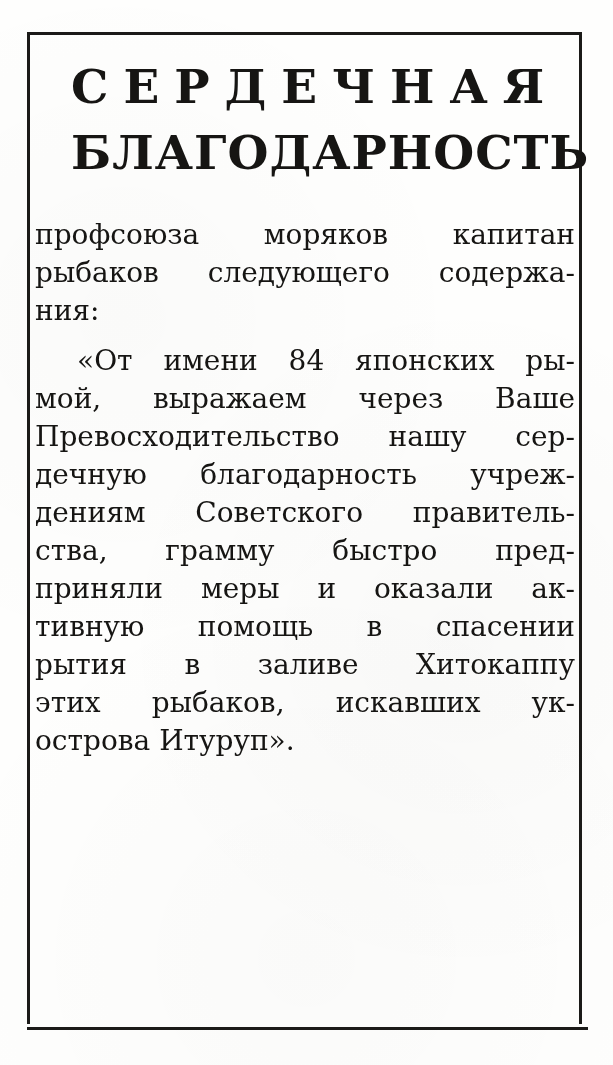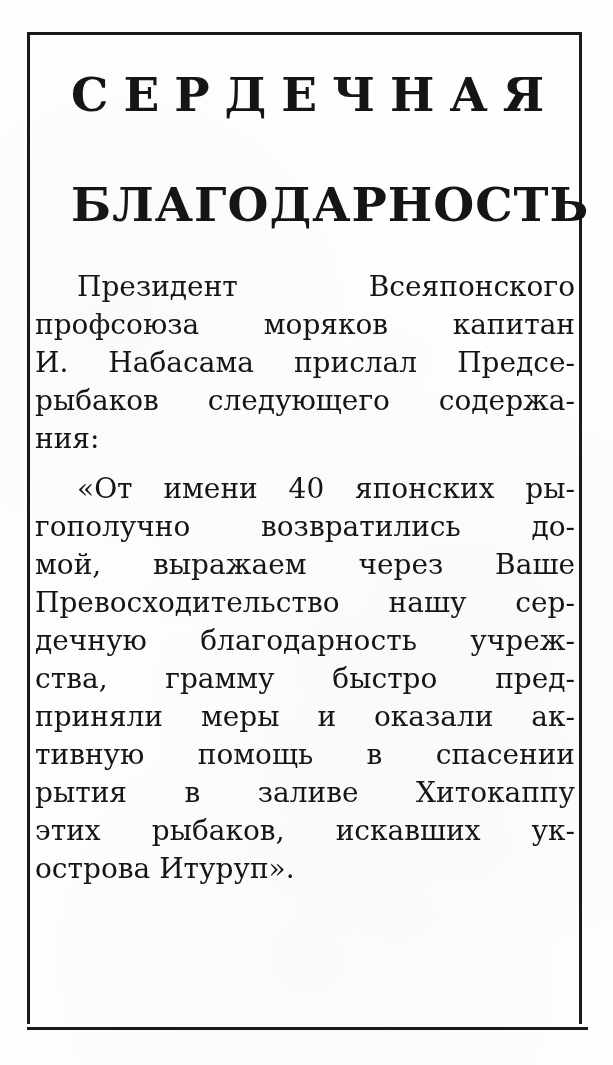--- a/index.html
+++ b/index.html
@@ -40,39 +40,38 @@
     position: absolute;
     left: 27px;
     top: 1027px;
     width: 561px;
     height: 3px;
     background: #1b1a18;
   }
   .content {
     position: absolute;
     left: 35px;
-    top: 62px;
+    top: 54px;
     width: 540px;
   }
   .headline {
     margin: 0 0 30px 36px;
     font-weight: 700;
     font-size: 47px;
     line-height: 66px;
     white-space: nowrap;
     transform-origin: left top;
   }
   .headline .t-line1 {
     display: block;
     letter-spacing: 15px;
   }
   .headline .t-line2 {
     display: block;
     letter-spacing: 1px;
-    margin-top: 44px;
   }
   .para {
     font-size: 28px;
     line-height: 38px;
     margin: 0;
   }
   .para + .para {
     margin-top: 12px;
   }
   .line {
@@ -97,33 +96,31 @@
 <div class="bottom-rule"></div>
 
 <div class="content">
 
   <h1 class="headline">
     <span class="t-line1">СЕРДЕЧНАЯ</span>
     <span class="t-line2">БЛАГОДАРНОСТЬ</span>
   </h1>
 
   <div class="para">
-    <div class="line first">Президент Всеяпонского</div>
     <div class="line">профсоюза моряков капитан</div>
-    <div class="line">И. Набасама прислал Предсе-</div>
     <div class="line">рыбаков следующего содержа-</div>
     <div class="line last">ния:</div>
   </div>
 
   <div class="para">
-    <div class="line first">«От имени 40 японских ры-</div>
-    <div class="line">гополучно возвратились до-</div>
+    <div class="line first">«От имени 84 японских ры-</div>
     <div class="line">мой, выражаем через Ваше</div>
     <div class="line">Превосходительство нашу сер-</div>
     <div class="line">дечную благодарность учреж-</div>
+    <div class="line">дениям Советского правитель-</div>
     <div class="line">ства, грамму быстро пред-</div>
     <div class="line">приняли меры и оказали ак-</div>
     <div class="line">тивную помощь в спасении</div>
     <div class="line">рытия в заливе Хитокаппу</div>
     <div class="line">этих рыбаков, искавших ук-</div>
     <div class="line last">острова Итуруп».</div>
   </div>
 
 </div>
 

